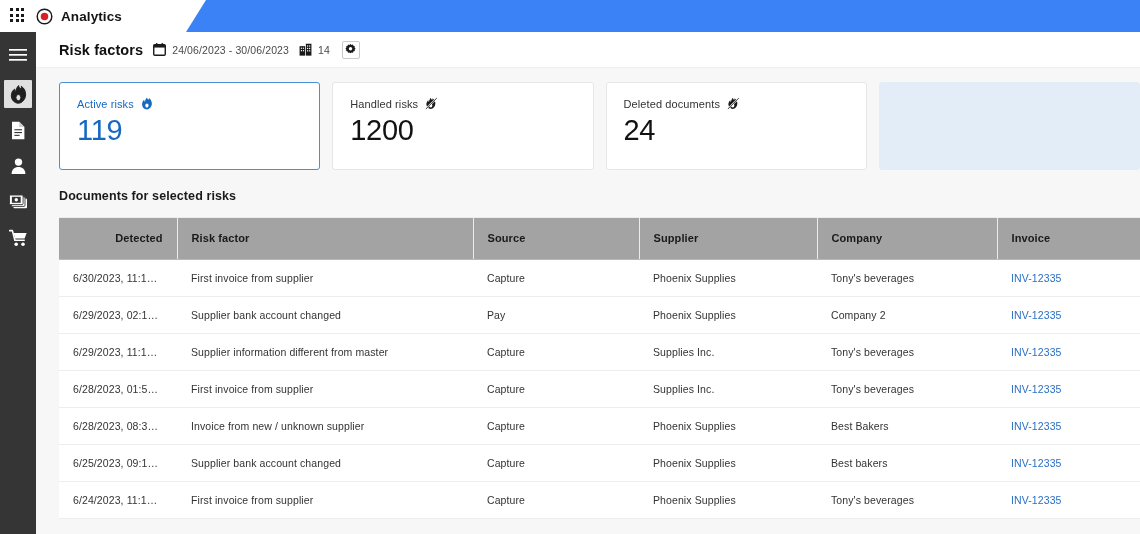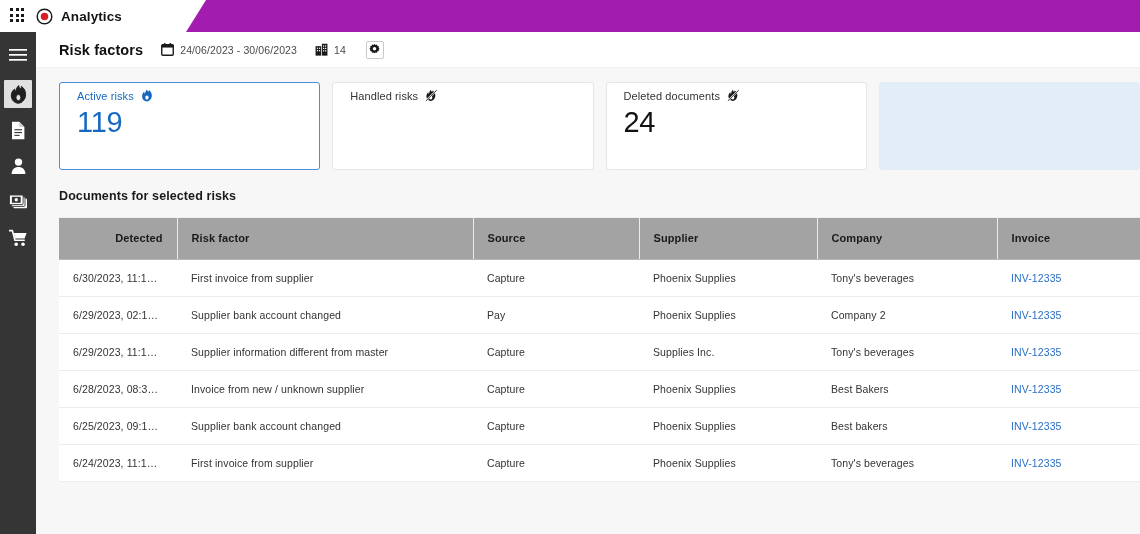--- a/index.html
+++ b/index.html
@@ -8,21 +8,21 @@
     font-family: "Liberation Sans", sans-serif;
     background: #ffffff;
     overflow: hidden;
   }
   #app { position: relative; width: 1140px; height: 534px; }
 
   
   .topbar {
     position: absolute; top: 0; left: 0;
     width: 1140px; height: 40px;
-    background: #a21caf;
+    background: #3b82f6;
     overflow: hidden;
   }
   .topbar-tab {
     position: absolute; top: 0; left: 0;
     width: 232px; height: 32px;
     background: #ffffff;
     clip-path: polygon(0 0, 206px 0, 186px 32px, 0 32px);
     display: flex; align-items: center;
   }
   .apps-grid {
@@ -62,21 +62,21 @@
   
   .page {
     position: absolute; top: 32px; left: 36px;
     width: 1104px; height: 502px;
     background: #f7f7f7;
     overflow: hidden;
   }
   .page-header {
     height: 36px; background: #ffffff;
     display: flex; align-items: center;
-    padding-left: 23px; gap: 18px;
+    padding-left: 23px; gap: 10px;
     border-bottom: 1px solid #f0f0f0;
   }
   .page-title {
     font-size: 14.5px; font-weight: 700; color: #111111; letter-spacing: .1px;
   }
   .hdr-chip { display: flex; align-items: center; gap: 6px; }
   .hdr-text { font-size: 10.5px; color: #4a4a4a; letter-spacing: .1px; white-space: nowrap; }
   .gear-btn {
     width: 18px; height: 18px;
     border: 1px solid #c9c9c9; border-radius: 2px;
@@ -88,21 +88,21 @@
   
   .cards {
     display: flex; gap: 12px;
     padding: 14px 0 0 23px;
   }
   .card {
     width: 267px; height: 88px;
     background: #ffffff;
     border: 1px solid #e6e6e6;
     border-radius: 3px;
-    padding: 6px 0 0 17px;
+    padding: 14px 0 0 17px;
   }
   .card.selected { border: 1px solid #4a90d9; }
   .card.placeholder { background: #e3edf7; border: 1px solid #e3edf7; }
   .card-label {
     display: flex; align-items: center; gap: 7px;
     font-size: 11px; color: #333333; letter-spacing: .1px;
     margin-bottom: 6px;
   }
   .card.selected .card-label { color: #1769c0; }
   .card-value {
@@ -294,20 +294,21 @@
       <div class="card">
         <div class="card-label">
           <span>Handled risks</span>
           <svg width="13" height="13" viewBox="0 0 19 19">
             <path d="M8.6 1.2 C8.6 3.6 10.7 4.2 10.7 4.2 C10.7 4.2 11.4 3.2 11.1 1.9 C14.1 3.9 15.1 6.8 15.1 9.6 C15.1 13.9 11.9 17.5 8.4 17.5 C4.9 17.5 2 14.5 2 10.6 C2 7.6 3.8 5.4 5 4.6 C4.8 5.9 5.1 6.9 5.7 7.4 C6.2 4.8 7.4 2.5 8.6 1.2 Z" fill="#1a1a1a"></path>
             <ellipse cx="8.5" cy="12.4" rx="2.2" ry="2.8" fill="#ffffff"></ellipse>
             <line x1="1.3" y1="17.4" x2="17.2" y2="1.6" stroke="#ffffff" stroke-width="2.6"></line>
             <line x1="1.3" y1="17.4" x2="17.2" y2="1.6" stroke="#1a1a1a" stroke-width="1.3"></line>
           </svg>
         </div>
+        <div class="card-value">1200</div>
       </div>
 
       <div class="card">
         <div class="card-label">
           <span>Deleted documents</span>
           <svg width="13" height="13" viewBox="0 0 19 19">
             <path d="M8.6 1.2 C8.6 3.6 10.7 4.2 10.7 4.2 C10.7 4.2 11.4 3.2 11.1 1.9 C14.1 3.9 15.1 6.8 15.1 9.6 C15.1 13.9 11.9 17.5 8.4 17.5 C4.9 17.5 2 14.5 2 10.6 C2 7.6 3.8 5.4 5 4.6 C4.8 5.9 5.1 6.9 5.7 7.4 C6.2 4.8 7.4 2.5 8.6 1.2 Z" fill="#1a1a1a"></path>
             <ellipse cx="8.5" cy="12.4" rx="2.2" ry="2.8" fill="#ffffff"></ellipse>
             <line x1="1.3" y1="17.4" x2="17.2" y2="1.6" stroke="#ffffff" stroke-width="2.6"></line>
             <line x1="1.3" y1="17.4" x2="17.2" y2="1.6" stroke="#1a1a1a" stroke-width="1.3"></line>
@@ -360,20 +361,28 @@
             </tr>
             <tr>
               <td class="num">6/29/2023, 11:16 AM</td>
               <td>Supplier information different from master</td>
               <td>Capture</td>
               <td>Supplies Inc.</td>
               <td>Tony's beverages</td>
               <td class="link">INV-12335</td>
             </tr>
             <tr>
+              <td class="num">6/28/2023, 01:55 PM</td>
+              <td>First invoice from supplier</td>
+              <td>Capture</td>
+              <td>Supplies Inc.</td>
+              <td>Tony's beverages</td>
+              <td class="link">INV-12335</td>
+            </tr>
+            <tr>
               <td class="num">6/28/2023, 08:34 AM</td>
               <td>Invoice from new / unknown supplier</td>
               <td>Capture</td>
               <td>Phoenix Supplies</td>
               <td>Best Bakers</td>
               <td class="link">INV-12335</td>
             </tr>
             <tr>
               <td class="num">6/25/2023, 09:10 AM</td>
               <td>Supplier bank account changed</td>

